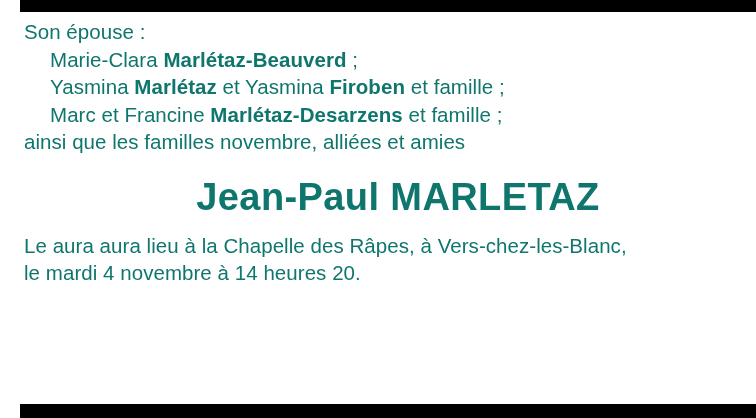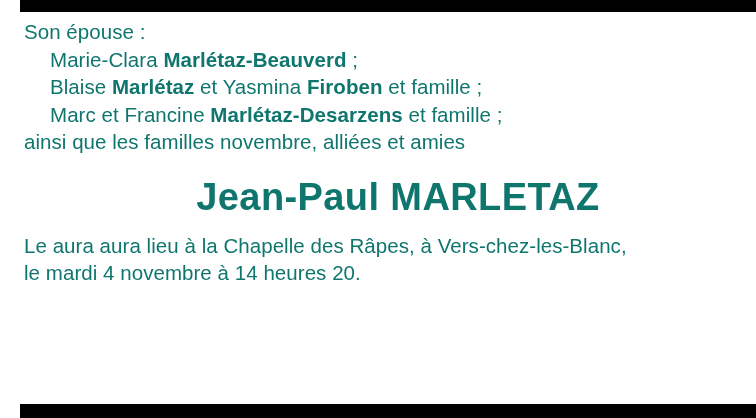--- a/index.html
+++ b/index.html
@@ -78,21 +78,21 @@
   <div class="bar-top"></div>
 
   <div class="notice">
 
     <div class="line"><span>Son épouse :</span></div>
 
     <div class="line indent"><span>Marie-Clara </span><b>Marlétaz</b><b>-Beauverd</b><span> ;</span></div>
 
 
 
-    <div class="line indent"><span>Blaise </span><b>Marlétaz</b><span> et Yasmina </span><b>Firoben</b><span> et famille ;</span></div>
+    <div class="line indent"><span>Yasmina </span><b>Marlétaz</b><span> et Yasmina </span><b>Firoben</b><span> et famille ;</span></div>
 
     <div class="line indent"><span>Marc et Francine </span><b>Marlétaz</b><b>-Desarzens</b><span> et famille ;</span></div>
 
     <div class="line"><span>ainsi que les familles novembre, alliées et amies</span></div>
 
 
     <div class="deceased-name">Jean-Paul MARLETAZ</div>
 
     <div class="closing">
       <div class="line">Le aura aura lieu à la Chapelle des Râpes, à Vers-chez-les-Blanc,</div>

